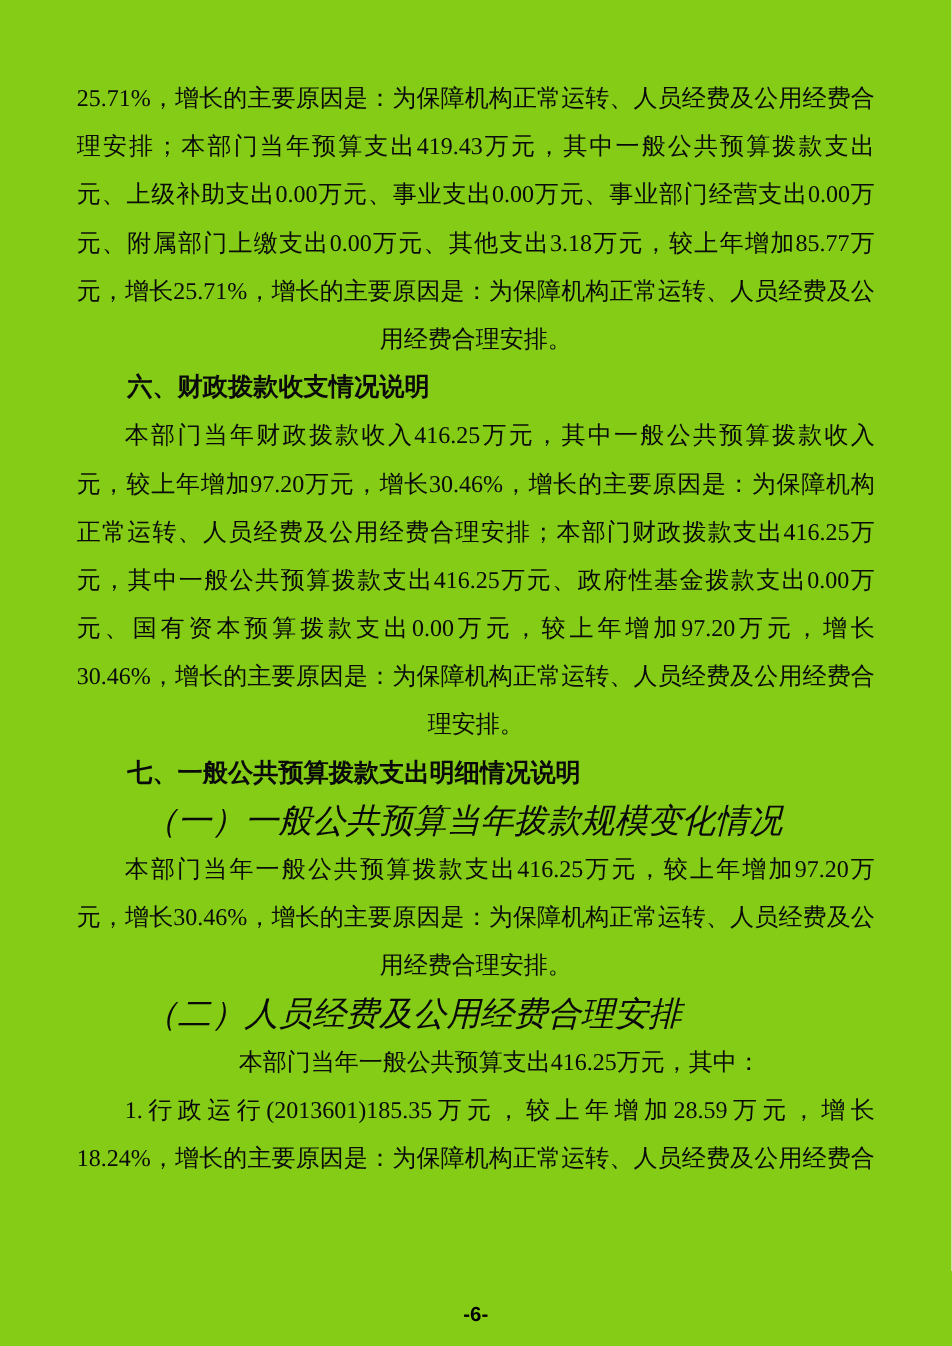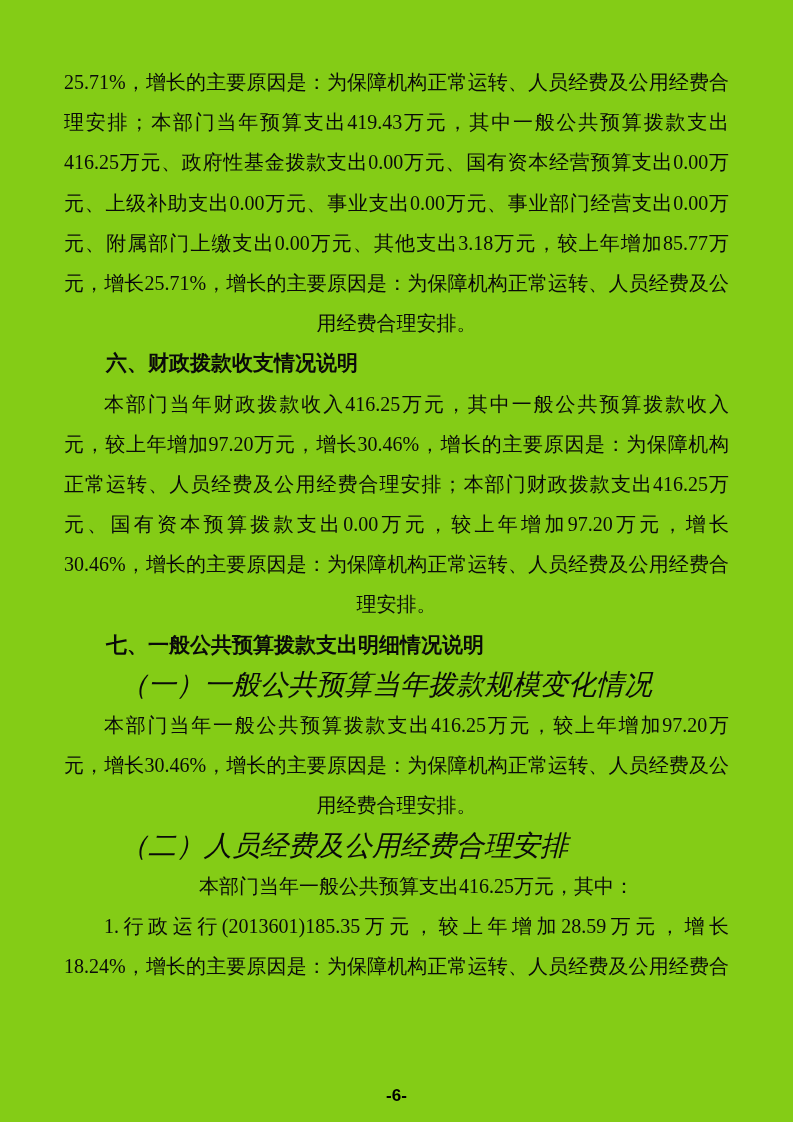--- a/index.html
+++ b/index.html
@@ -71,31 +71,31 @@
   }
 </style>
 </head>
 <body>
 
 <div class="page">
   <div class="content">
       <div class="paragraph">
         <div class="line fill">25.71%，增长的主要原因是：为保障机构正常运转、人员经费及公用经费合</div>
         <div class="line fill">理安排；本部门当年预算支出419.43万元，其中一般公共预算拨款支出</div>
-        <div class="line fill">416.25万元、政府性基金拨款支出0.00万元、国有资本经营预算支出0.00万</div>
         <div class="line fill">元、上级补助支出0.00万元、事业支出0.00万元、事业部门经营支出0.00万</div>
         <div class="line fill">元、附属部门上缴支出0.00万元、其他支出3.18万元，较上年增加85.77万</div>
         <div class="line fill">元，增长25.71%，增长的主要原因是：为保障机构正常运转、人员经费及公</div>
         <div class="line">用经费合理安排。</div>
       </div>
       <div class="heading">六、财政拨款收支情况说明</div>
       <div class="paragraph">
         <div class="line indent fill">本部门当年财政拨款收入416.25万元，其中一般公共预算拨款收入</div>
         <div class="line fill">元，较上年增加97.20万元，增长30.46%，增长的主要原因是：为保障机构</div>
         <div class="line fill">正常运转、人员经费及公用经费合理安排；本部门财政拨款支出416.25万</div>
+        <div class="line fill">元，其中一般公共预算拨款支出416.25万元、政府性基金拨款支出0.00万</div>
         <div class="line fill">元、国有资本预算拨款支出0.00万元，较上年增加97.20万元，增长</div>
         <div class="line fill">30.46%，增长的主要原因是：为保障机构正常运转、人员经费及公用经费合</div>
         <div class="line">理安排。</div>
       </div>
       <div class="heading">七、一般公共预算拨款支出明细情况说明</div>
       <div class="subheading">（一）一般公共预算当年拨款规模变化情况</div>
       <div class="paragraph">
         <div class="line indent fill">本部门当年一般公共预算拨款支出416.25万元，较上年增加97.20万</div>
         <div class="line fill">元，增长30.46%，增长的主要原因是：为保障机构正常运转、人员经费及公</div>
         <div class="line">用经费合理安排。</div>

